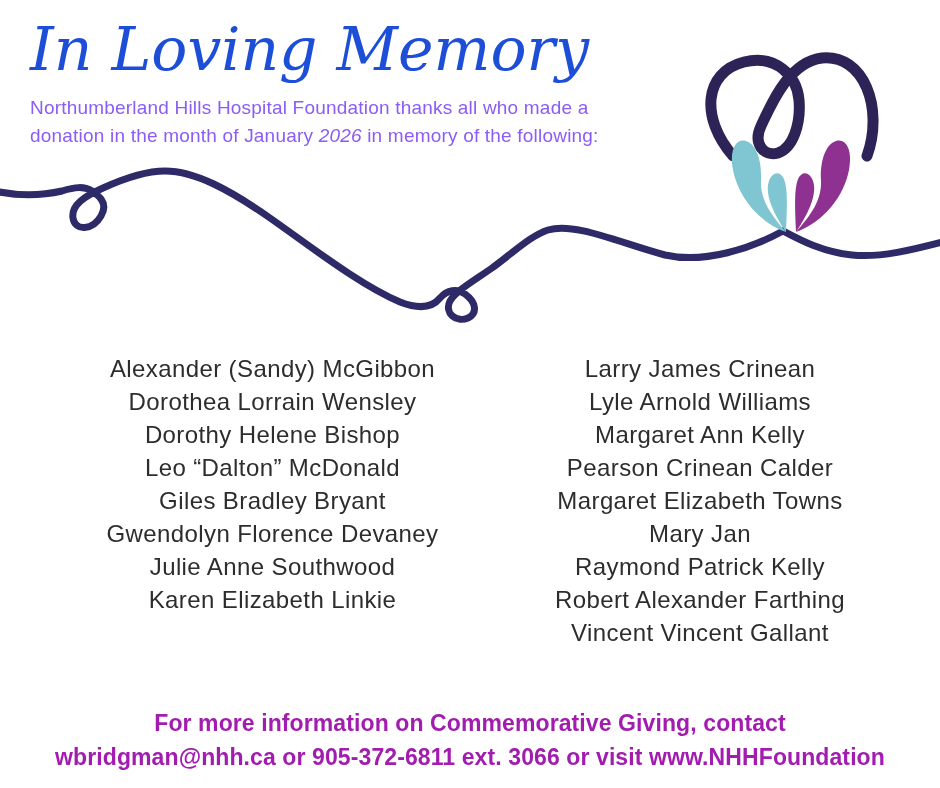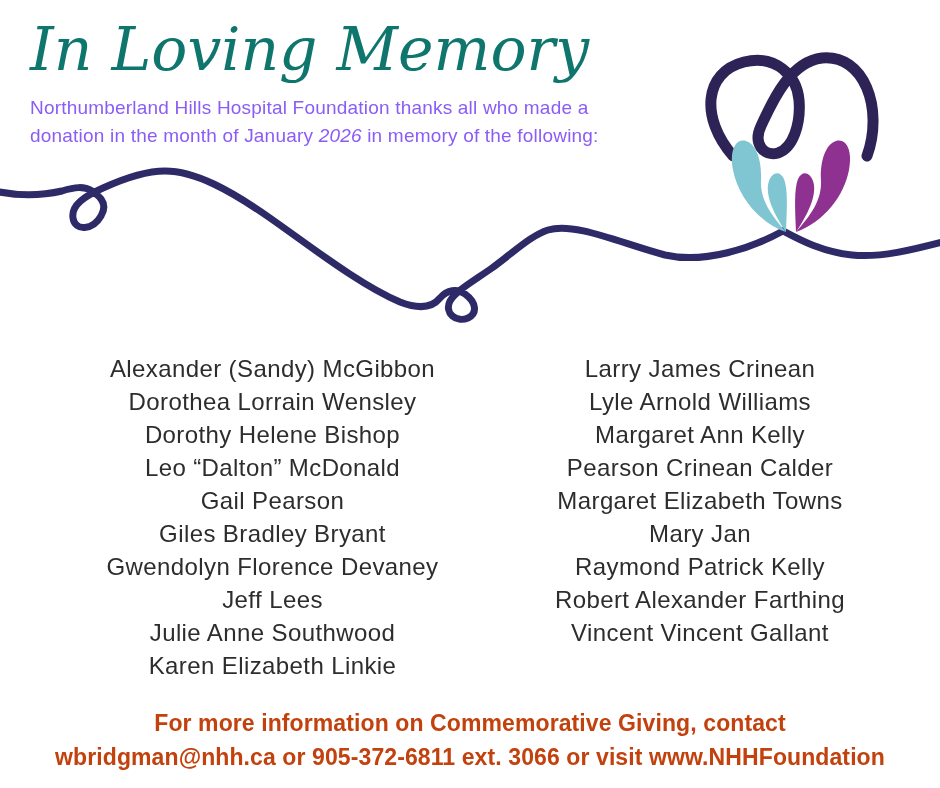--- a/index.html
+++ b/index.html
@@ -17,21 +17,21 @@
   .header{
     position:absolute;left:30px;top:10px;width:660px;
   }
   .title{
     margin:0;
     font-family:"DejaVu Serif","Liberation Serif",serif;
     font-style:italic;
     font-weight:500;
     font-size:60px;
     line-height:78px;
-    color:#0f766e;
+    color:#1d4ed8;
     letter-spacing:0px;
     white-space:nowrap;
   }
   .subtitle{
     margin:6px 0 0 0;
     font-size:19px;
     line-height:28px;
     color:#8b5cf6;
     letter-spacing:0.2px;
   }
@@ -42,21 +42,21 @@
     font-size:24px;
     letter-spacing:0.4px;
   }
   .name-col{position:absolute;text-align:center;}
   .name-col.left{left:40px;width:465px;}
   .name-col.right{left:495px;width:410px;}
   .name-row{height:33px;line-height:33px;white-space:nowrap;}
   .footer{
     position:absolute;left:0;top:706px;width:940px;
     text-align:center;
-    color:#c2410c;
+    color:#a21caf;
     font-weight:bold;
     font-size:23px;
     line-height:34px;
     letter-spacing:0.1px;
   }
 </style>
 </head>
 <body>
 
 <svg class="decor-svg" viewBox="0 0 940 788" aria-hidden="true">
@@ -107,24 +107,22 @@
     <span>donation in the month of January </span><span class="year">2026</span><span> in memory of the following:</span>
   </p>
 </div>
 
 <div class="names">
   <div class="name-col left">
     <div class="name-row">Alexander (Sandy) McGibbon</div>
     <div class="name-row">Dorothea Lorrain Wensley</div>
     <div class="name-row">Dorothy Helene Bishop</div>
     <div class="name-row">Leo “Dalton” McDonald</div>
-    <div class="name-row">Gail Pearson</div>
     <div class="name-row">Giles Bradley Bryant</div>
     <div class="name-row">Gwendolyn Florence Devaney</div>
-    <div class="name-row">Jeff Lees</div>
     <div class="name-row">Julie Anne Southwood</div>
     <div class="name-row">Karen Elizabeth Linkie</div>
   </div>
   <div class="name-col right">
     <div class="name-row">Larry James Crinean</div>
     <div class="name-row">Lyle Arnold Williams</div>
     <div class="name-row">Margaret Ann Kelly</div>
     <div class="name-row">Pearson Crinean Calder</div>
     <div class="name-row">Margaret Elizabeth Towns</div>
     <div class="name-row">Mary Jan</div>

